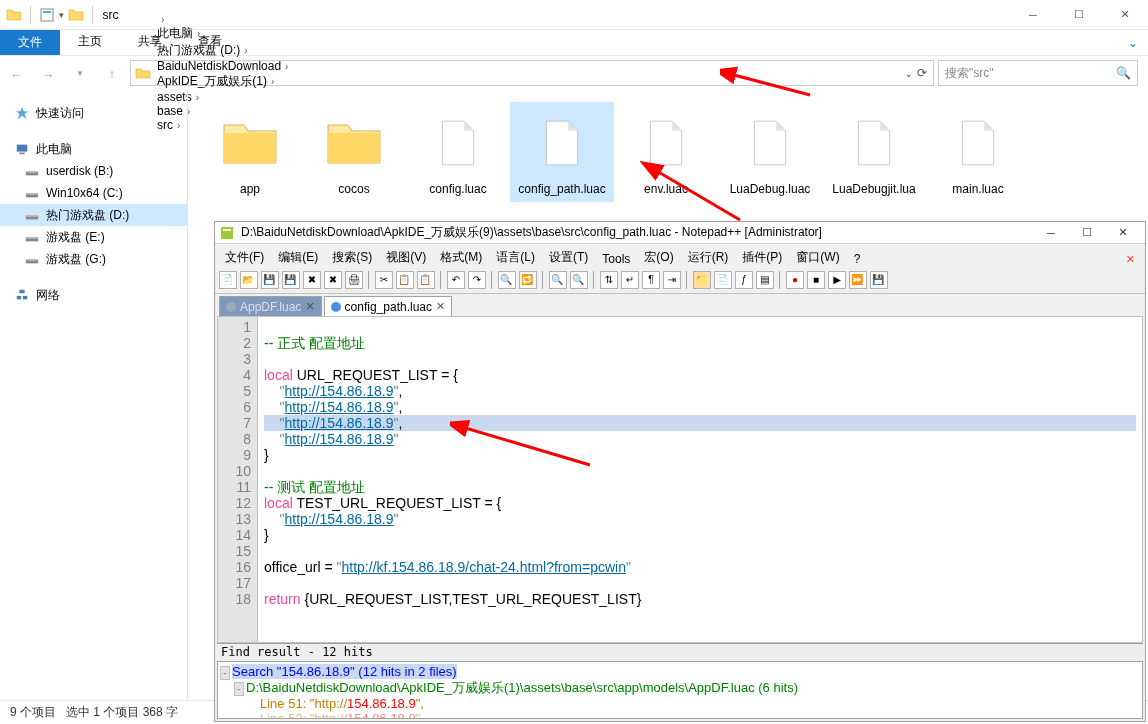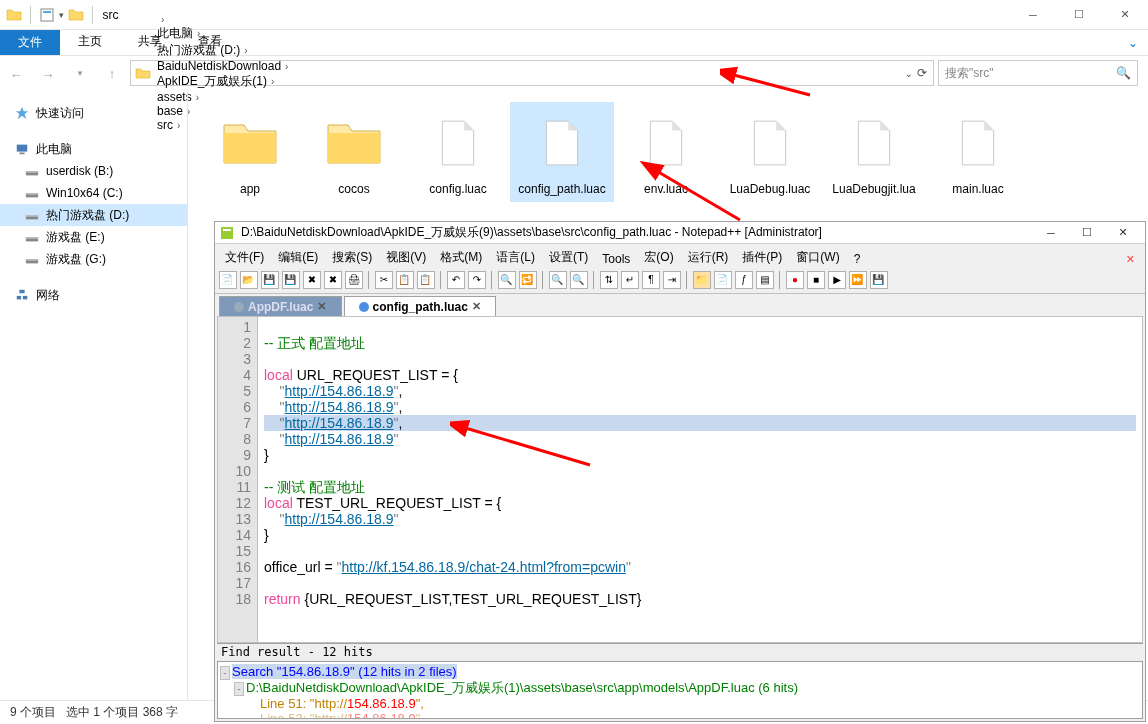--- a/index.html
+++ b/index.html
@@ -58,21 +58,21 @@
 .npp-title .txt { color:#000; }
 .npp-title .ctrl { margin-left:auto; display:flex; gap:0; }
 .npp-title .ctrl div { width:36px; height:22px; display:flex; align-items:center; justify-content:center; color:#333; font-size:11px;}
 .npp-menu { height:22px; background:#f0f0f0; display:flex; align-items:flex-end; padding:0 4px; gap:2px;}
 .npp-menu span { padding:0 6px; }
 .npp-tools { height:28px; background:#f0f0f0; display:flex; align-items:center; padding:0 4px; gap:3px; border-bottom:1px solid #c0c0c0;}
 .tbtn { width:18px; height:18px; border:1px solid #b0b0b0; background:#fff; display:flex; align-items:center; justify-content:center; font-size:10px;}
 .tsep { width:2px; height:18px; border-left:1px solid #a0a0a0; margin:0 2px;}
 
 .npp-tabs { height:22px; background:#f0f0f0; display:flex; align-items:flex-end; padding-left:4px; gap:2px;}
-.ntab { height:20px; padding:0 14px; border:1px solid #a0a0a0; border-bottom:none; display:flex; align-items:center; gap:4px; font-family:"SimSun",monospace; font-size:12px;font-weight:bold;}
+.ntab { height:20px; padding:0 6px; border:1px solid #a0a0a0; border-bottom:none; display:flex; align-items:center; gap:4px; font-family:"SimSun",monospace; font-size:12px;}
 .ntab.inactive { background:#7e99b9; color:#dde; }
 .ntab.active { background:#fff; }
 .ntab .dot { width:10px; height:10px; border-radius:50%; }
 .ntab .x { font-size:11px; color:#555;}
 
 .editor { flex:1; background:#fff; display:flex; font-family:Consolas,"Courier New",monospace; font-size:14px; overflow:hidden; border:1px solid #c0c0c0; margin:0 2px;}
 .gutter { width:40px; background:#e4e4e4; color:#808080; text-align:right; padding:2px 6px 2px 2px; border-right:1px solid #c0c0c0; line-height:16px;}
 .code { flex:1; padding:2px 6px; line-height:16px; white-space:pre; color:#000;}
 .code .c-comment { color:#008000; }
 .code .c-kw { color:#ec4899; }

